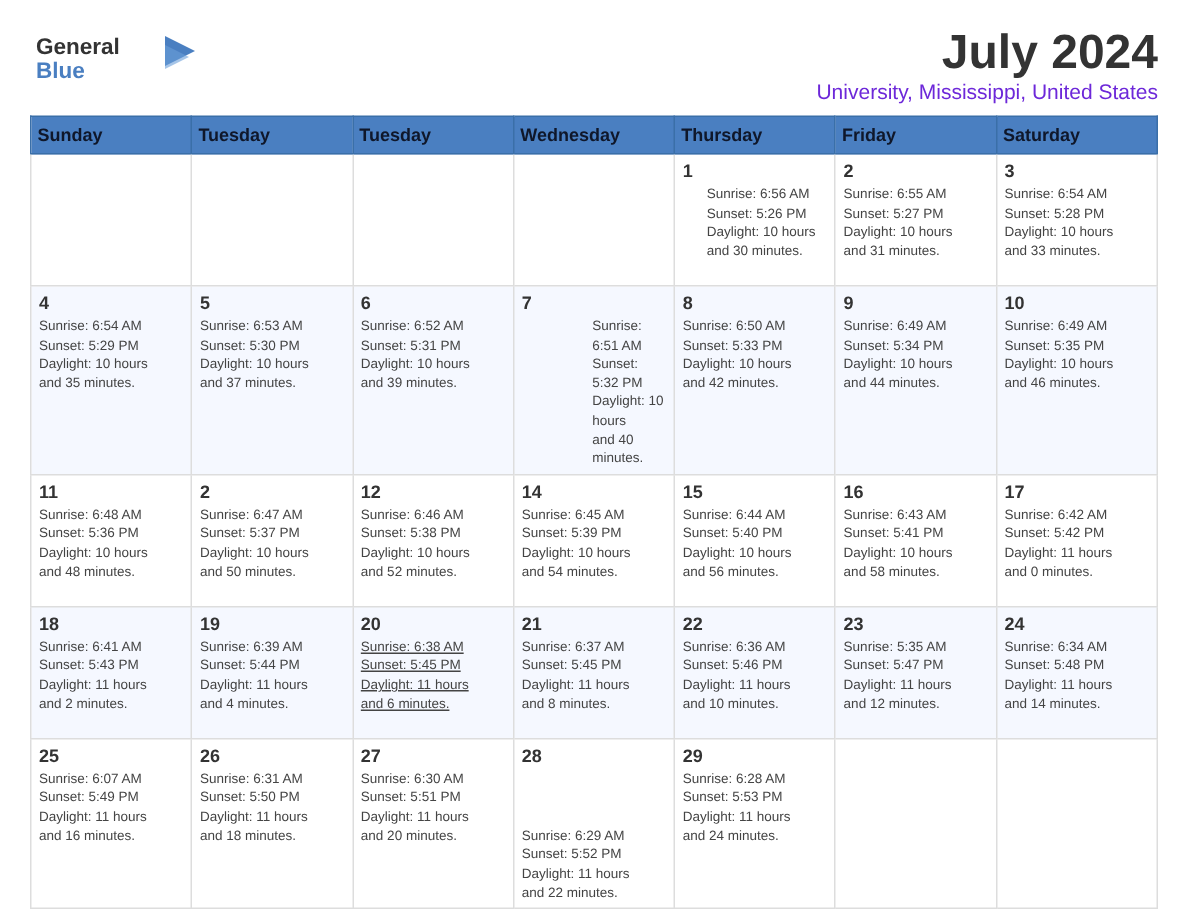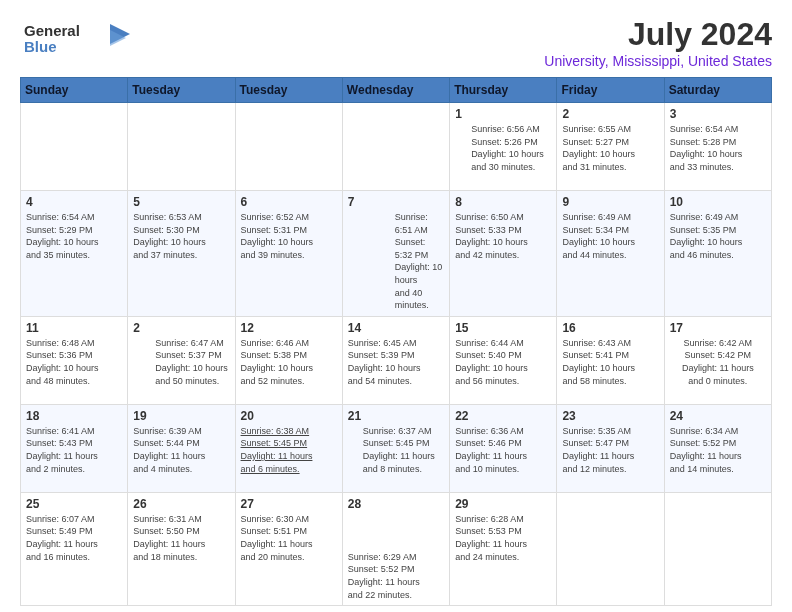--- a/index.html
+++ b/index.html
@@ -196,21 +196,21 @@
         <tr>
           <td>
             <span class="day-number">11</span>
             <div class="day-info" style="white-space: pre-line;">Sunrise: 6:48 AM
 Sunset: 5:36 PM
 Daylight: 10 hours
 and 48 minutes.</div>
           </td>
           <td>
             <span class="day-number">2</span>
-            <div class="day-info" style="white-space: pre-line; margin-left: 22px;">Sunrise: 6:47 AM
+            <div class="day-info" style="white-space: pre-line;">Sunrise: 6:47 AM
 Sunset: 5:37 PM
 Daylight: 10 hours
 and 50 minutes.</div>
           </td>
           <td>
             <span class="day-number">12</span>
             <div class="day-info" style="white-space: pre-line;">Sunrise: 6:46 AM
 Sunset: 5:38 PM
 Daylight: 10 hours
 and 52 minutes.</div>
@@ -231,21 +231,21 @@
           </td>
           <td>
             <span class="day-number">16</span>
             <div class="day-info" style="white-space: pre-line;">Sunrise: 6:43 AM
 Sunset: 5:41 PM
 Daylight: 10 hours
 and 58 minutes.</div>
           </td>
           <td>
             <span class="day-number">17</span>
-            <div class="day-info" style="white-space: pre-line; text-align: center;">Sunrise: 6:42 AM
+            <div class="day-info" style="white-space: pre-line;">Sunrise: 6:42 AM
 Sunset: 5:42 PM
 Daylight: 11 hours
 and 0 minutes.</div>
           </td>
         </tr>
         <tr>
           <td>
             <span class="day-number">18</span>
             <div class="day-info" style="white-space: pre-line;">Sunrise: 6:41 AM
 Sunset: 5:43 PM
@@ -261,21 +261,21 @@
           </td>
           <td>
             <span class="day-number">20</span>
             <div class="day-info" style="white-space: pre-line; text-decoration: underline;">Sunrise: 6:38 AM
 Sunset: 5:45 PM
 Daylight: 11 hours
 and 6 minutes.</div>
           </td>
           <td>
             <span class="day-number">21</span>
-            <div class="day-info" style="white-space: pre-line; margin-left: 15px;">Sunrise: 6:37 AM
+            <div class="day-info" style="white-space: pre-line;">Sunrise: 6:37 AM
 Sunset: 5:45 PM
 Daylight: 11 hours
 and 8 minutes.</div>
           </td>
           <td>
             <span class="day-number">22</span>
             <div class="day-info" style="white-space: pre-line;">Sunrise: 6:36 AM
 Sunset: 5:46 PM
 Daylight: 11 hours
 and 10 minutes.</div>
@@ -283,21 +283,21 @@
           <td>
             <span class="day-number">23</span>
             <div class="day-info" style="white-space: pre-line;">Sunrise: 5:35 AM
 Sunset: 5:47 PM
 Daylight: 11 hours
 and 12 minutes.</div>
           </td>
           <td>
             <span class="day-number">24</span>
             <div class="day-info" style="white-space: pre-line;">Sunrise: 6:34 AM
-Sunset: 5:52 PM
+Sunset: 5:48 PM
 Daylight: 11 hours
 and 14 minutes.</div>
           </td>
         </tr>
         <tr>
           <td>
             <span class="day-number">25</span>
             <div class="day-info" style="white-space: pre-line;">Sunrise: 6:07 AM
 Sunset: 5:49 PM
 Daylight: 11 hours

